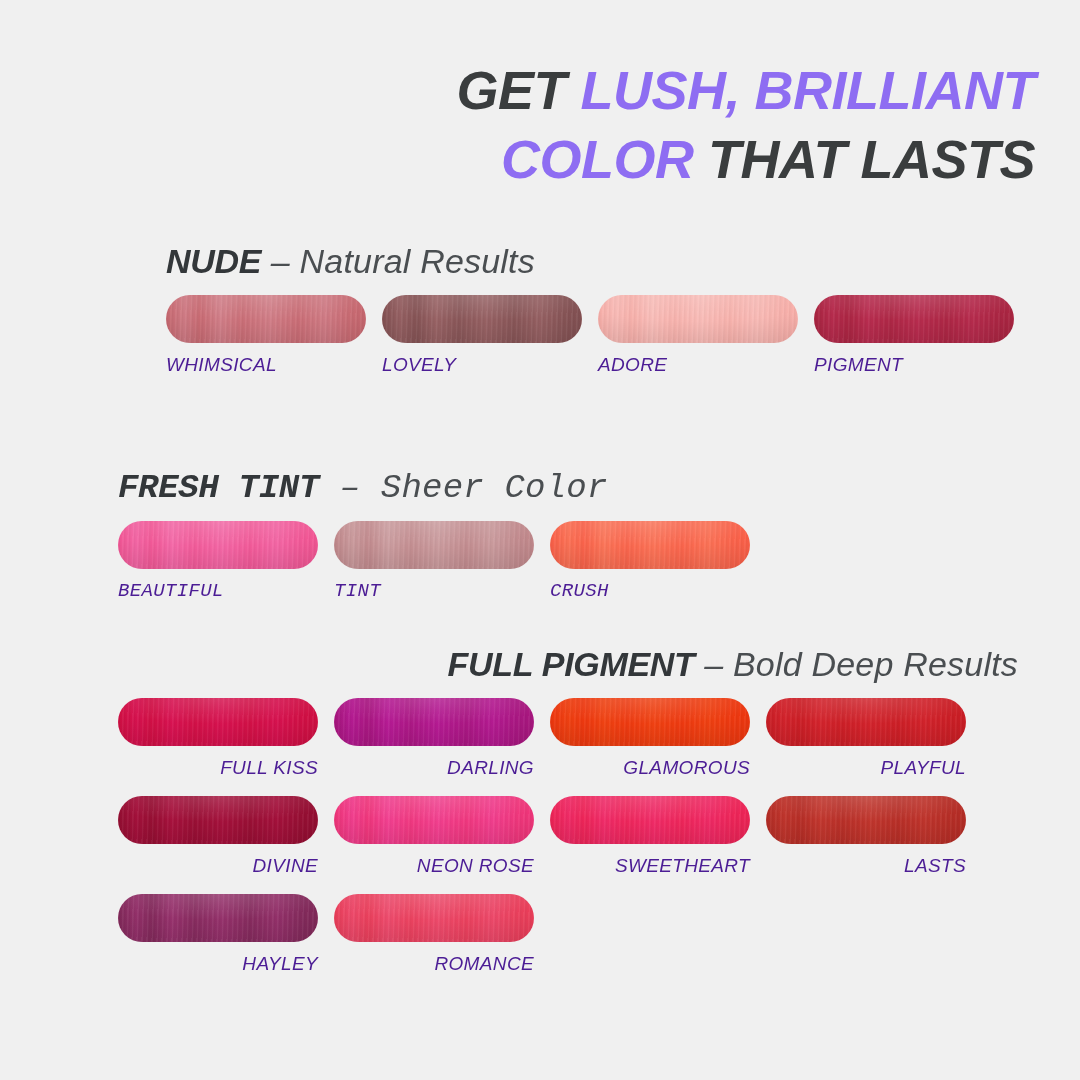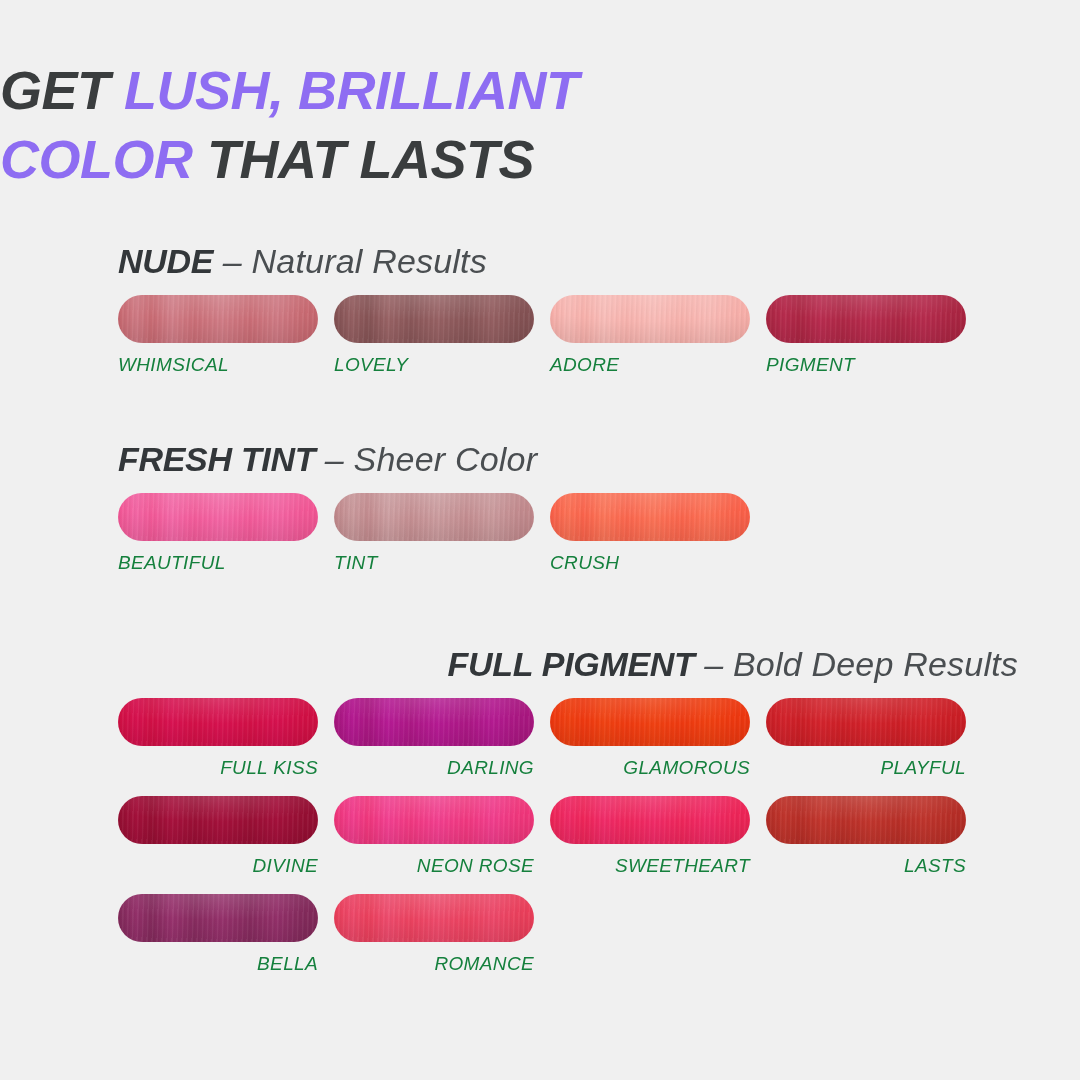--- a/index.html
+++ b/index.html
@@ -18,21 +18,21 @@
     height: 1080px;
     background: #f0f0f0;
   }
 
   
   .headline {
     position: absolute;
     top: 56px;
     left: 0;
     width: 1035px;
-    text-align: left;
+    text-align: right;
     font-family: "Liberation Sans", sans-serif;
     font-weight: 700;
     font-style: italic;
     font-size: 54px;
     line-height: 1.28;
     letter-spacing: -0.5px;
     color: #3a3d3e;
   }
   .headline .line { display: block; white-space: nowrap; }
   .hl-accent { color: #8e6df2; }
@@ -115,35 +115,35 @@
         rgba(0,0,0,0.10) 100%);
     pointer-events: none;
   }
 
   .swatch-label {
     margin-top: 11px;
     font-size: 19px;
     font-style: italic;
     font-weight: 400;
     letter-spacing: 0.35px;
-    color: #15803d;
+    color: #4c1d95;
     white-space: nowrap;
   }
 </style>
 </head>
 <body>
 
 <div id="root">
 
   <div class="headline">
     <span class="line"><span>GET </span><span class="hl-accent">LUSH, BRILLIANT</span></span>
     <span class="line"><span class="hl-accent">COLOR</span><span> THAT LASTS</span></span>
   </div>
 
-  <div class="section" style="top:242px;">
+  <div class="section" style="top:242px;margin-left:48px;">
     <div class="section-head"><span class="sh-strong">NUDE</span><span class="sh-light"> – Natural Results</span></div>
 
     <div class="swatch-row">
       <div class="swatch-cell">
         <div class="swatch" style="background:#cd737c;"></div>
         <div class="swatch-label">WHIMSICAL</div>
       </div>
       <div class="swatch-cell">
         <div class="swatch" style="background:#8e5a5c;"></div>
         <div class="swatch-label">LOVELY</div>
@@ -152,21 +152,21 @@
         <div class="swatch" style="background:#f9b6b1;"></div>
         <div class="swatch-label">ADORE</div>
       </div>
       <div class="swatch-cell">
         <div class="swatch" style="background:#b22848;"></div>
         <div class="swatch-label">PIGMENT</div>
       </div>
     </div>
   </div>
 
-  <div class="section" style="top:440px;">
+  <div class="section" style="top:469px;font-family:Liberation Mono, monospace;">
     <div class="section-head"><span class="sh-strong">FRESH TINT</span><span class="sh-light"> – Sheer Color</span></div>
 
     <div class="swatch-row">
       <div class="swatch-cell">
         <div class="swatch" style="background:#f45f9e;"></div>
         <div class="swatch-label">BEAUTIFUL</div>
       </div>
       <div class="swatch-cell">
         <div class="swatch" style="background:#c79396;"></div>
         <div class="swatch-label">TINT</div>
@@ -215,21 +215,21 @@
       </div>
       <div class="swatch-cell">
         <div class="swatch" style="background:#bc3129;"></div>
         <div class="swatch-label">LASTS</div>
       </div>
     </div>
 
     <div class="swatch-row" style="margin-top:17px;">
       <div class="swatch-cell">
         <div class="swatch" style="background:#8c2d63;"></div>
-        <div class="swatch-label">BELLA</div>
+        <div class="swatch-label">HAYLEY</div>
       </div>
       <div class="swatch-cell">
         <div class="swatch" style="background:#ed4463;"></div>
         <div class="swatch-label">ROMANCE</div>
       </div>
     </div>
   </div>
 
 </div>
 

